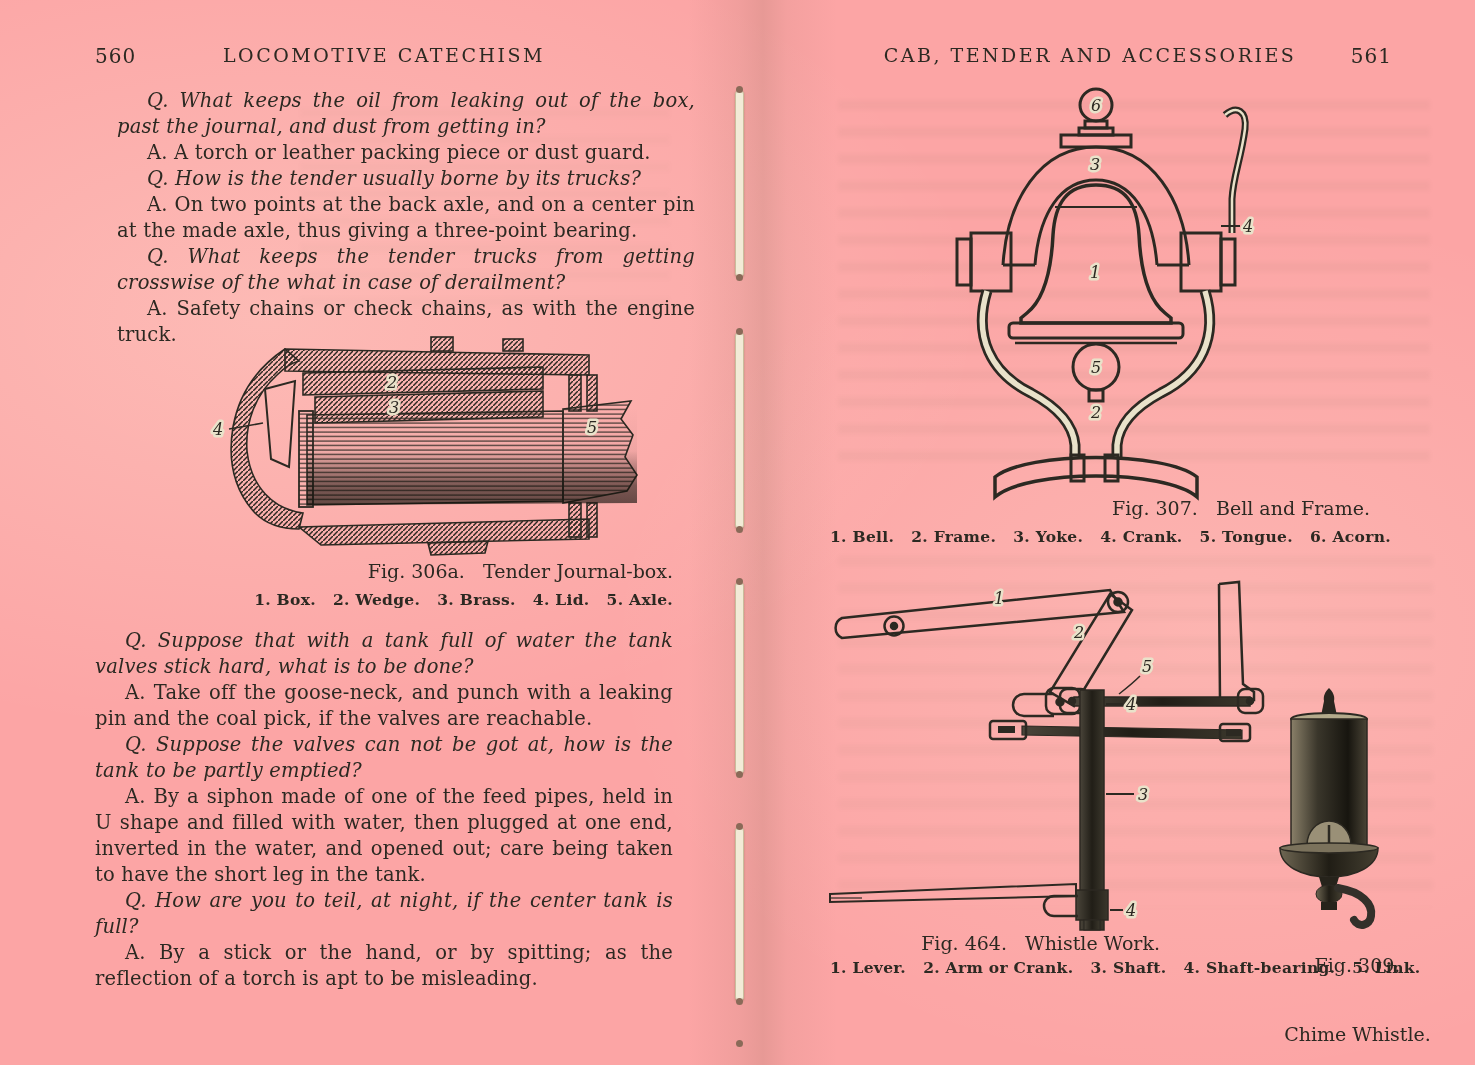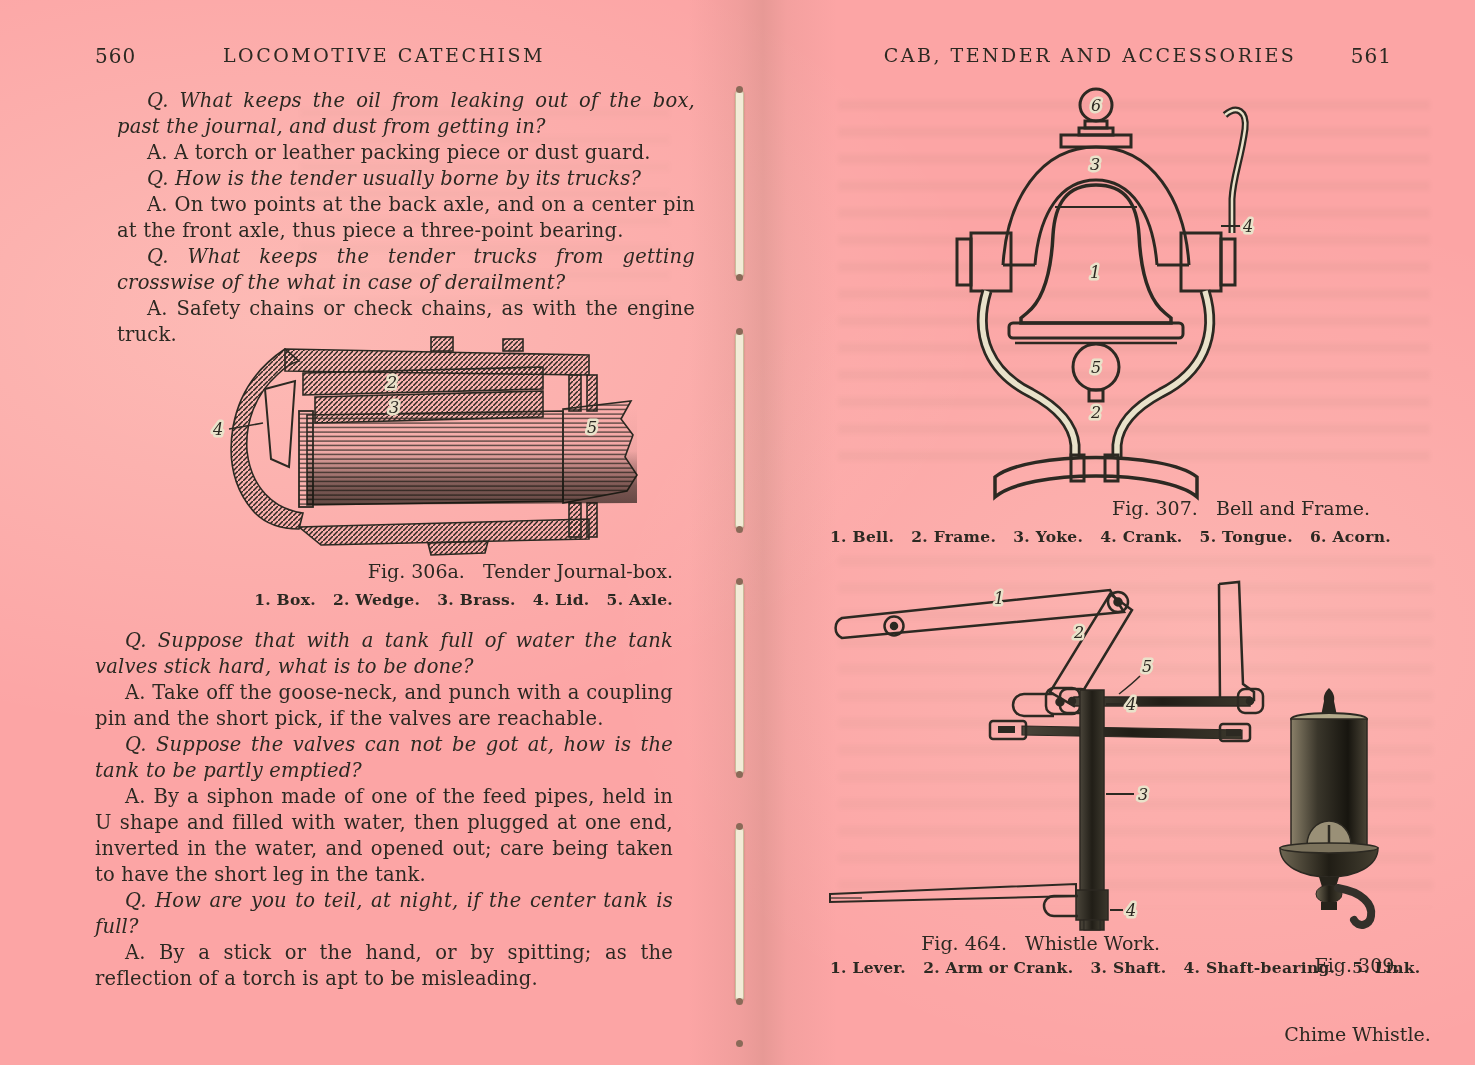--- a/index.html
+++ b/index.html
@@ -53,21 +53,21 @@
 
   <div style="position:absolute;left:95px;top:44px;width:578px;z-index:3;">
     <span class="pagenum" style="position:absolute;left:0;top:0;">560</span>
     <div class="runhead">LOCOMOTIVE CATECHISM</div>
   </div>
 
   <div class="textcol" style="left:81px;top:88px;margin-left:36px;">
     <p class="para q">Q. What keeps the oil from leaking out of the box, past the journal, and dust from getting in?</p>
     <p class="para a">A. A torch or leather packing piece or dust guard.</p>
     <p class="para q">Q. How is the tender usually borne by its trucks?</p>
-    <p class="para a">A. On two points at the back axle, and on a center pin at the front axle, thus piece a three-point bearing.</p>
+    <p class="para a">A. On two points at the back axle, and on a center pin at the made axle, thus giving a three-point bearing.</p>
     <p class="para q">Q. What keeps the tender trucks from getting crosswise of the what in case of derailment?</p>
     <p class="para a">A. Safety chains or check chains, as with the engine truck.</p>
   </div>
 
   <svg width="440" height="228" viewBox="0 0 440 228" style="left:203px;top:331px;">
     <defs>
       <pattern id="jb-hatch" width="5" height="5" patternUnits="userSpaceOnUse">
         <path d="M0,5 L5,0" stroke="#2c2922" stroke-width="1.5" fill="none"></path>
       </pattern>
       <pattern id="jb-hl" width="6" height="4.5" patternUnits="userSpaceOnUse">
@@ -108,21 +108,21 @@
     <text class="figlabel" x="186" y="82">3</text>
     <text class="figlabel" x="10" y="104">4</text>
     <text class="figlabel" x="384" y="102">5</text>
   </svg>
 
   <div class="figcap" style="left:95px;top:560px;width:578px;">Fig. 306a.   Tender Journal-box.</div>
   <div class="figkey" style="left:95px;top:590px;width:578px;">1. Box.   2. Wedge.   3. Brass.   4. Lid.   5. Axle.</div>
 
   <div class="textcol" style="left:95px;top:628px;">
     <p class="para q">Q. Suppose that with a tank full of water the tank valves stick hard, what is to be done?</p>
-    <p class="para a">A. Take off the goose-neck, and punch with a coupling pin and the short pick, if the valves are reachable.</p>
+    <p class="para a">A. Take off the goose-neck, and punch with a leaking pin and the coal pick, if the valves are reachable.</p>
     <p class="para q">Q. Suppose the valves can not be got at, how is the tank to be partly emptied?</p>
     <p class="para a">A. By a siphon made of one of the feed pipes, held in U shape and filled with water, then plugged at one end, inverted in the water, and opened out; care being taken to have the short leg in the tank.</p>
     <p class="para q">Q. How are you to teil, at night, if the center tank is full?</p>
     <p class="para a">A. By a stick or the hand, or by spitting; as the reflection of a torch is apt to be misleading.</p>
   </div>
 
   <div style="position:absolute;left:830px;top:44px;width:562px;z-index:3;">
     <div class="runhead" style="width:520px;">CAB, TENDER AND ACCESSORIES</div>
     <span class="pagenum" style="position:absolute;right:0;top:0;">561</span>
   </div>

